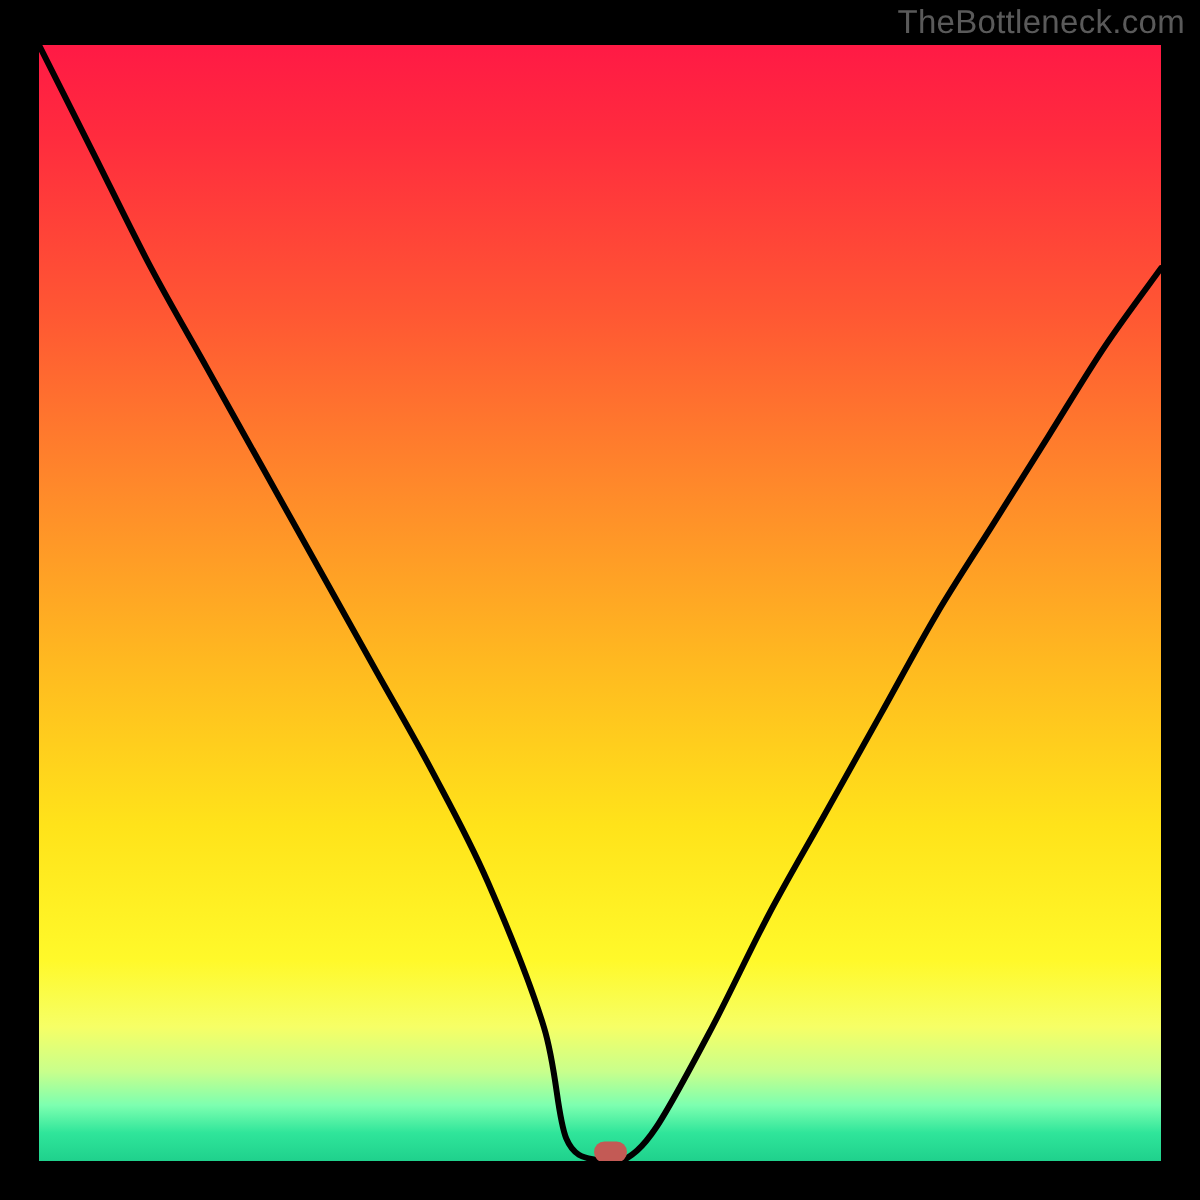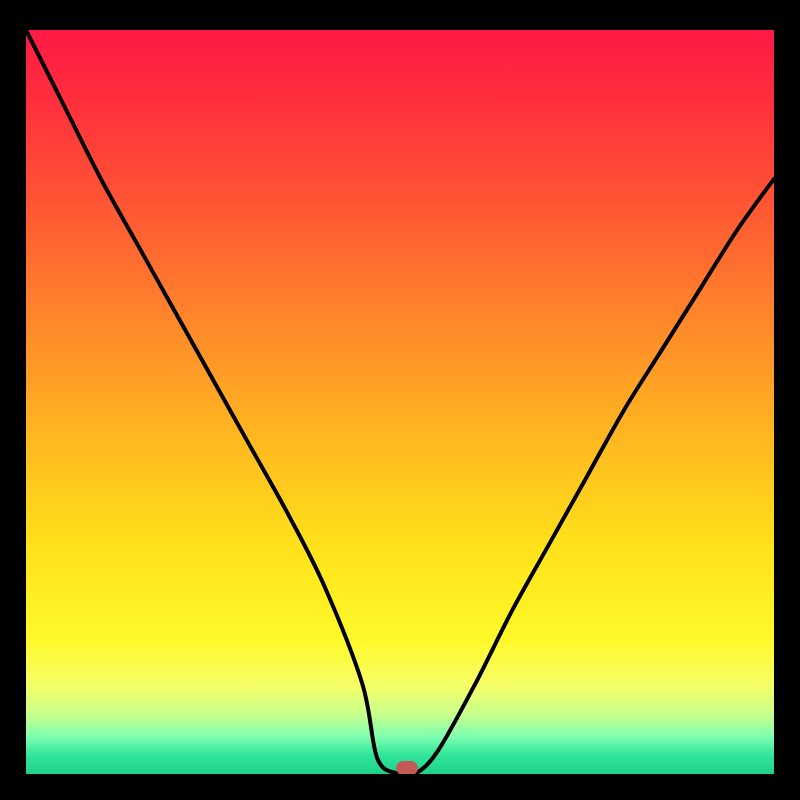--- a/index.html
+++ b/index.html
@@ -67,20 +67,21 @@
     background: #c35a55;
     left: 0;
     top: 0;
     transform: translate(-50%, -50%);
   }
 </style>
 </head>
 <body>
 
 <div class="frame">
+  <div class="attribution">TheBottleneck.com</div>
 
   <div class="plot">
     <div class="gradient-bg"></div>
     <svg class="curve" viewBox="0 0 748 744" preserveAspectRatio="none">
       <path id="curve-path" d="M 0,0 C 2.4933333333333336,4.959999999999998 8.726666666666667,17.359999999999992 14.96,29.75999999999999 C 21.193333333333335,42.15999999999999 27.426666666666666,54.55999999999999 37.4,74.39999999999998 C 47.373333333333335,94.23999999999997 62.33333333333333,125.23999999999995 74.8,148.79999999999995 C 87.26666666666667,172.35999999999996 99.73333333333333,193.43999999999997 112.2,215.76 C 124.66666666666667,238.08 137.13333333333333,260.40000000000003 149.6,282.72 C 162.06666666666666,305.04 174.53333333333333,327.36 187,349.68 C 199.46666666666667,372 211.93333333333334,394.32 224.4,416.64 C 236.86666666666667,438.96 249.33333333333334,460.04 261.8,483.6 C 274.26666666666665,507.16 286.73333333333335,529.48 299.2,558 C 311.66666666666663,586.52 327.87333333333333,626.2 336.6,654.72 C 345.3266666666667,683.24 345.32666666666665,714.24 351.56,729.12 C 357.79333333333335,744 367.76666666666665,741.52 374,744 C 380.23333333333335,746.48 382.7266666666667,747.72 388.96000000000004,744 C 395.1933333333334,740.28 401.42666666666673,736.56 411.40000000000003,721.68 C 421.37333333333333,706.8 436.33333333333337,678.28 448.8,654.72 C 461.26666666666665,631.1600000000001 473.73333333333335,603.8799999999999 486.2,580.3199999999999 C 498.66666666666663,556.76 511.1333333333333,535.6800000000001 523.6,513.36 C 536.0666666666667,491.04 548.5333333333333,468.71999999999997 561,446.4 C 573.4666666666667,424.08 585.9333333333333,400.52 598.4,379.44 C 610.8666666666667,358.36 623.3333333333333,339.76 635.8,319.92 C 648.2666666666667,300.08000000000004 660.7333333333333,280.24 673.2,260.4 C 685.6666666666667,240.55999999999997 698.1333333333333,219.48 710.6,200.88 C 723.0666666666667,182.28 741.7666666666667,157.47999999999996 748,148.79999999999995" fill="none" stroke="#000" stroke-width="4" stroke-linejoin="round" stroke-linecap="round"></path>
     </svg>
     <div class="marker" id="marker" style="left: 381.48px; top: 738.048px; background: rgb(195, 90, 85);"></div>
   </div>
 </div>
 

